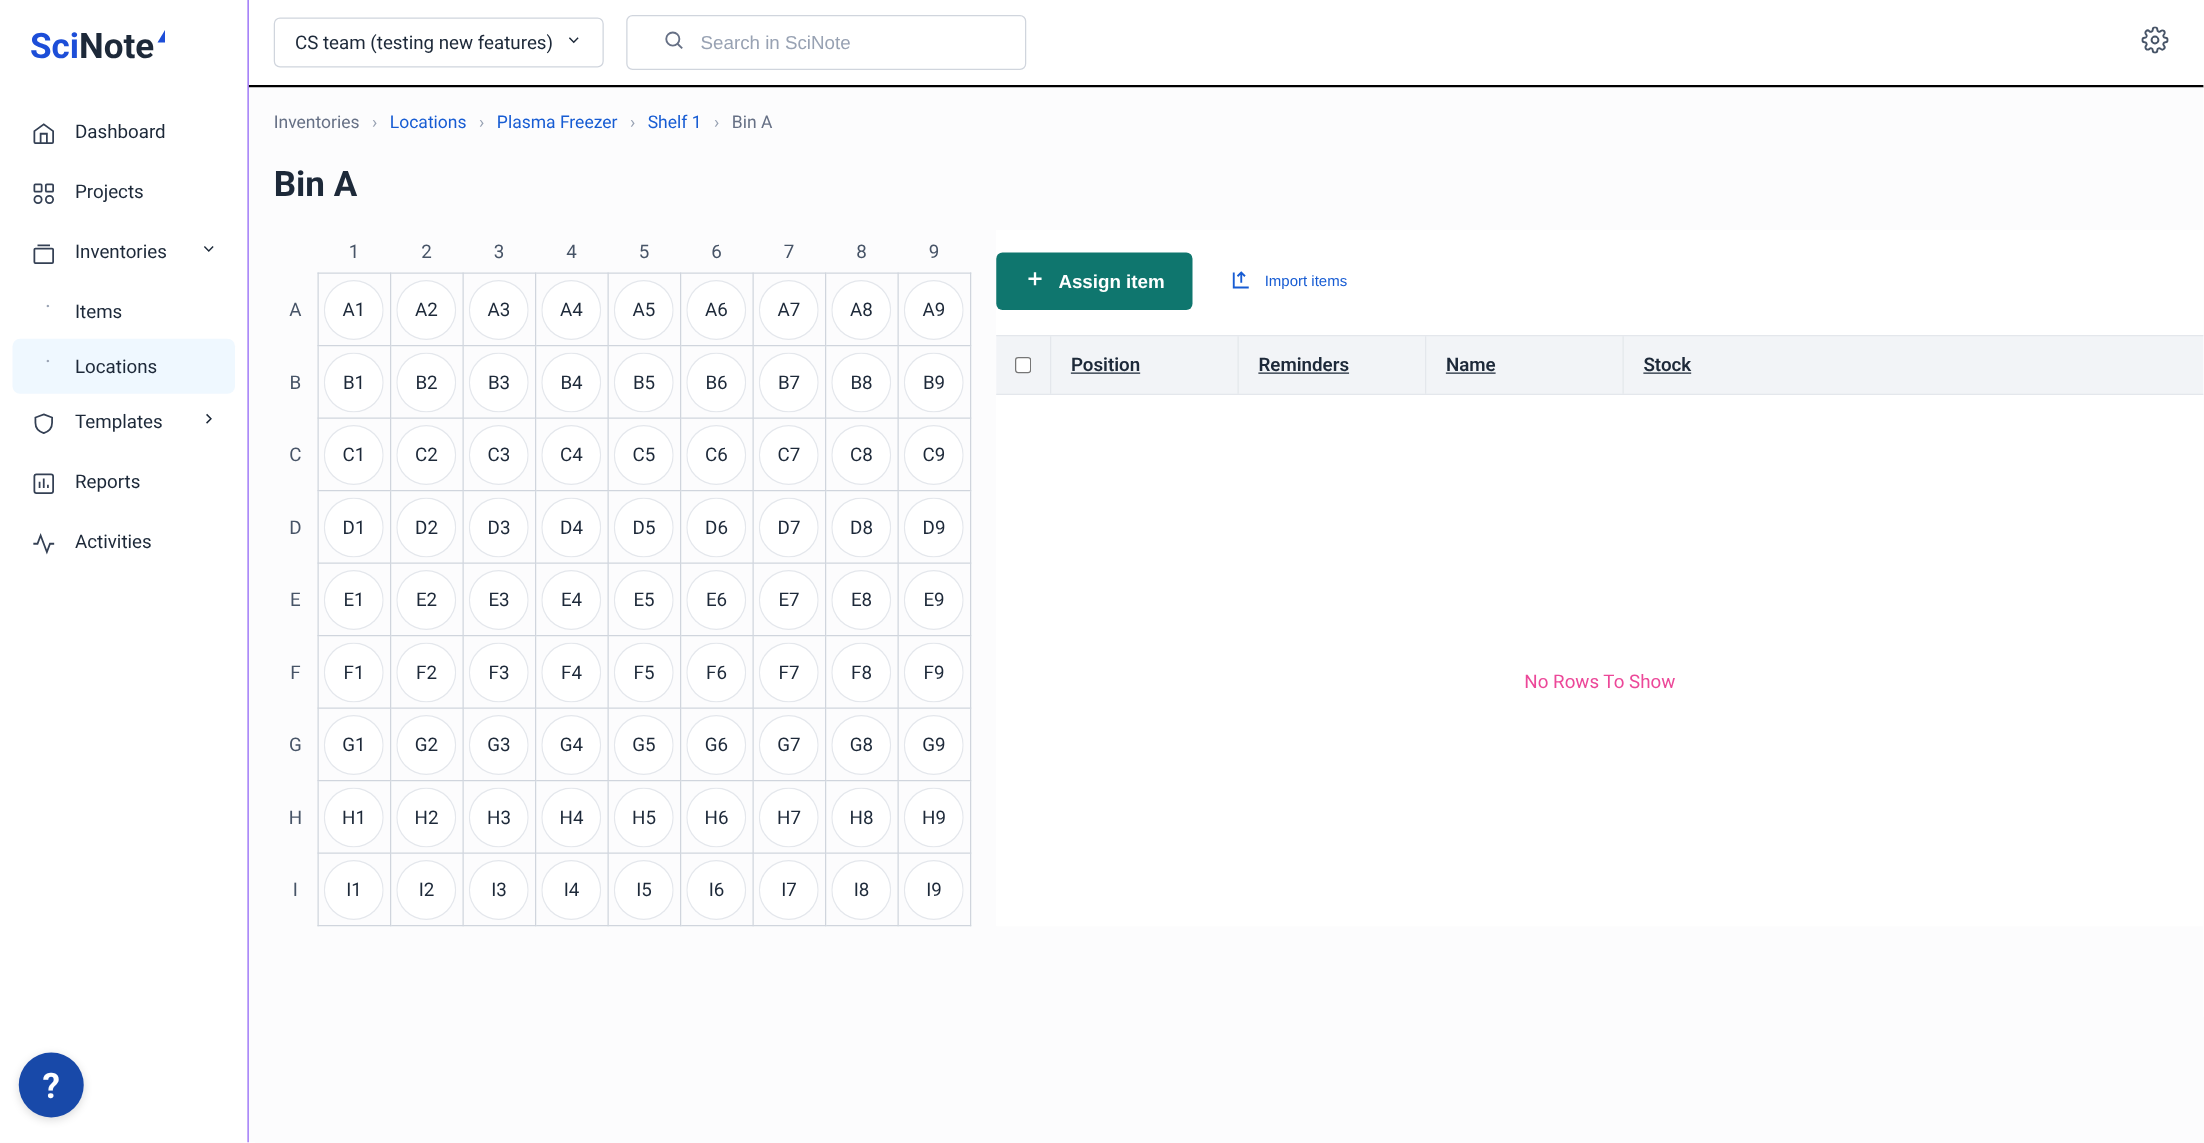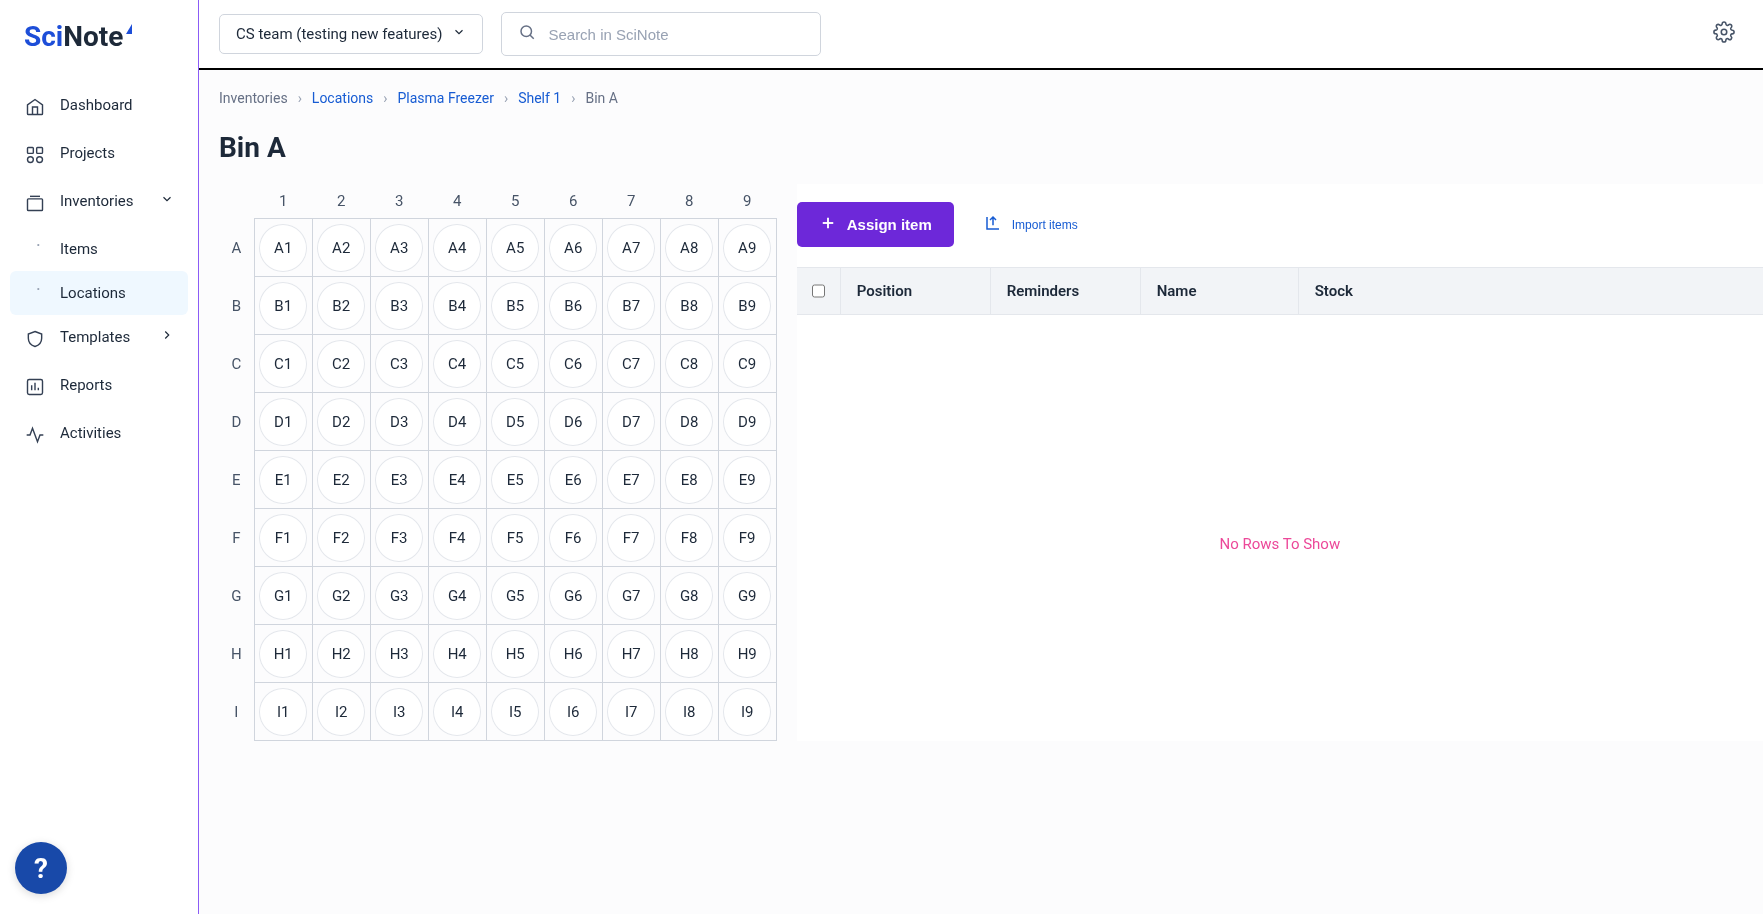--- a/index.html
+++ b/index.html
@@ -19,21 +19,21 @@
     .nav-icon { width: 22px; height: 22px; display: flex; align-items: center; justify-content: center; color: #344054; }
     .nav-chevron { margin-left: auto; }
     .subnav { padding: 0; }
     .subnav-item { display: flex; align-items: center; padding: 13px 14px 13px 26px; font-size: 15px; cursor: pointer; border-radius: 6px; gap: 18px; }
     .subnav-item.active { background: #eff8ff; }
     .subnav-dot { width: 6px; height: 6px; color: #98a2b3; font-size: 18px; line-height: 0; }
     
     .main { flex: 1; display: flex; flex-direction: column; overflow: hidden; }
     .topbar { display: flex; align-items: center; padding: 12px 20px; border-bottom: 2px solid #000000; gap: 18px; }
     .team-selector { display: flex; align-items: center; padding: 10px 16px; border: 1px solid #d0d5dd; border-radius: 5px; font-size: 15px; cursor: pointer; gap: 10px; }
-    .search-box { display: flex; align-items: center; padding: 10px 16px; border: 1px solid #d0d5dd; border-radius: 5px; width: 320px; gap: 12px; }
+    .search-box { display: flex; align-items: center; padding: 10px 28px; border: 1px solid #d0d5dd; border-radius: 5px; width: 320px; gap: 12px; }
     .search-input { border: none; outline: none; font-size: 15px; flex: 1; }
     .search-input::placeholder { color: #98a2b3; }
     .settings-btn { margin-left: auto; padding: 8px; cursor: pointer; color: #475467; }
     
     .content { flex: 1; padding: 20px 0 20px 20px; background: #fcfcfd; overflow: hidden; }
     .breadcrumb { display: flex; align-items: center; gap: 10px; font-size: 14px; margin-bottom: 25px; }
     .bc-link { color: #175cd3; cursor: pointer; }
     .bc-text { color: #667085; cursor: pointer; }
     .bc-current { color: #667085; }
     .bc-sep { color: #98a2b3; }
@@ -44,25 +44,25 @@
     
     .grid-section { flex-shrink: 0; }
     .grid-table { border-collapse: collapse; }
     .col-header { text-align: center; font-size: 15px; color: #475467; padding: 8px 0; }
     .row-header { text-align: center; font-size: 15px; color: #475467; padding: 0 12px; width: 32px; }
     .cell { width: 58px; height: 58px; border: 1px solid #d0d5dd; text-align: center; position: relative; cursor: pointer; }
     .cell-circle { width: 48px; height: 48px; border-radius: 50%; background: #fff; display: flex; align-items: center; justify-content: center; margin: auto; font-size: 15px; color: #1d2939; box-shadow: 0 0 0 1px #e4e7ec inset; }
     
     .panel { flex: 1; background: #fff; padding: 18px 0 0 0; }
     .panel-actions { display: flex; gap: 30px; align-items: center; padding: 0 0 20px 0; }
-    .btn-primary { background: #6d28d9; color: #fff; border: none; padding: 12px 22px; border-radius: 5px; font-size: 15px; font-weight: 600; cursor: pointer; display: flex; align-items: center; gap: 10px; }
+    .btn-primary { background: #0f766e; color: #fff; border: none; padding: 12px 22px; border-radius: 5px; font-size: 15px; font-weight: 600; cursor: pointer; display: flex; align-items: center; gap: 10px; }
     .btn-link { background: none; border: none; color: #175cd3; font-size: 12px; cursor: pointer; display: flex; align-items: center; gap: 10px; }
     
     .table-header { display: flex; background: #f2f4f7; border-top: 1px solid #e4e7ec; border-bottom: 1px solid #e4e7ec; }
-    .th { padding: 14px 16px; font-size: 15px; font-weight: 600; border-right: 1px solid #e4e7ec; display: flex; align-items: center; }
+    .th { padding: 14px 16px; font-size: 15px; font-weight: 600; border-right: 1px solid #e4e7ec; display: flex; align-items: center; text-decoration: underline; }
     .th-check { width: 44px; justify-content: center; }
     .th-pos { width: 150px; }
     .th-rem { width: 150px; text-align: center; }
     .th-id { width: 150px; }
     .th-name { width: 158px; }
     .th-stock { width: 72px; border-right: none; }
     .checkbox { width: 16px; height: 16px; }
     
     .empty-state { text-align: center; padding-top: 220px; color: #ec4899; font-size: 15px; }
     

